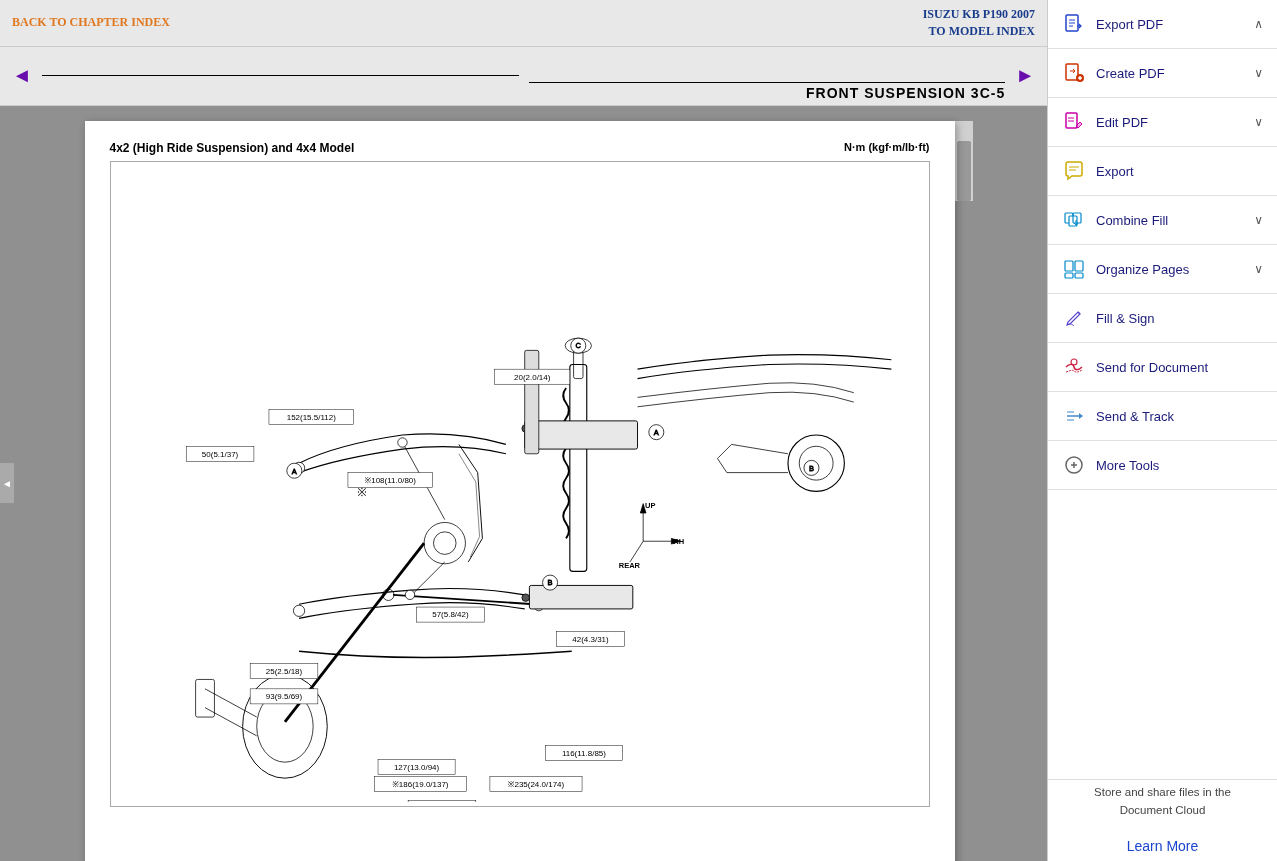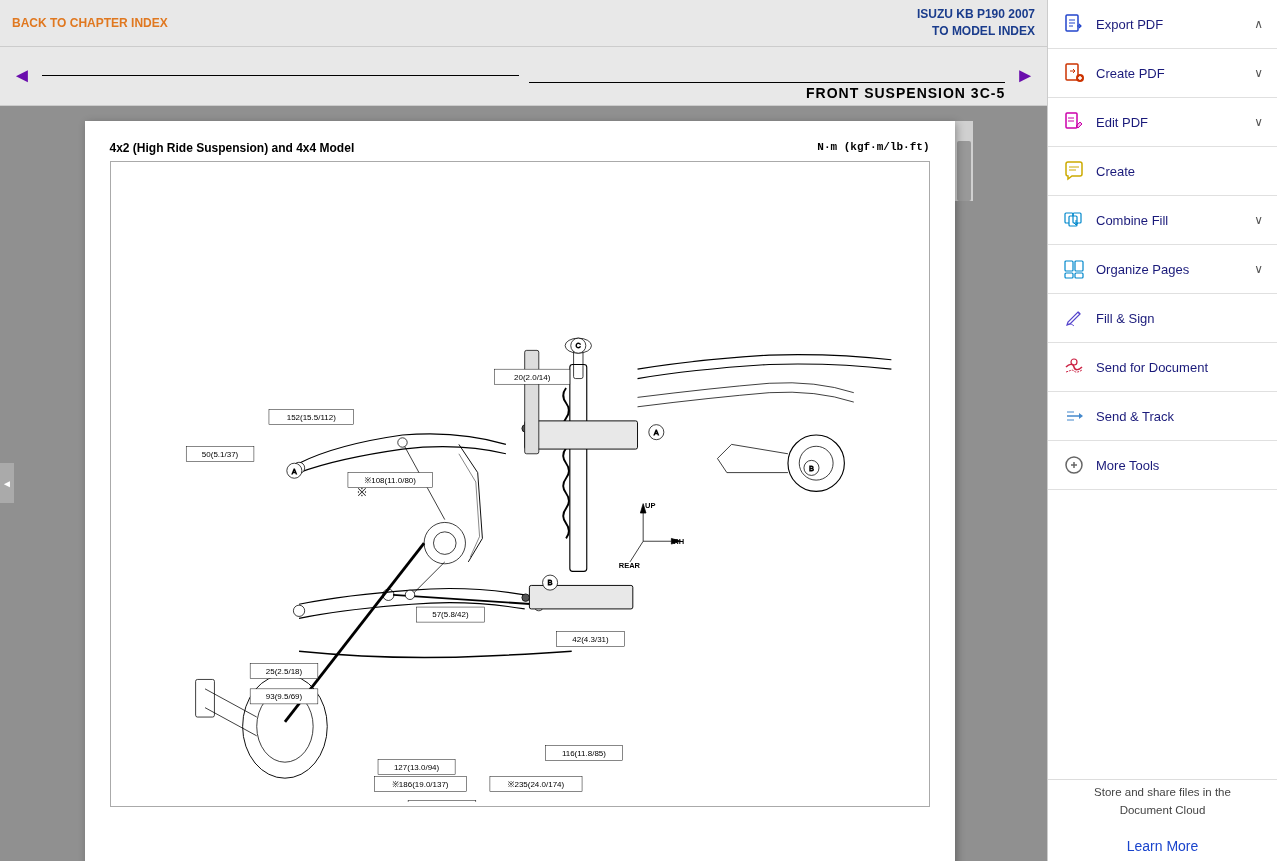--- a/index.html
+++ b/index.html
@@ -17,20 +17,21 @@
 
     
     .top-bar {
       background: #e8e8e8;
       padding: 6px 12px;
       display: flex;
       align-items: center;
       justify-content: space-between;
       border-bottom: 1px solid #ccc;
       min-height: 36px;
+      font-family: Liberation Serif, serif;
     }
 
     .back-link {
       color: #e07820;
       font-size: 12px;
       font-weight: bold;
       text-decoration: none;
       cursor: pointer;
     }
 
@@ -99,21 +100,20 @@
       color: #000;
       margin-bottom: 4px;
       display: flex;
       justify-content: space-between;
       gap: 6px;
     }
 
     .doc-unit {
       font-size: 11px;
       color: #000;
-      font-family: Liberation Mono, monospace;
     }
 
     .diagram-container {
       border: 1px solid #aaa;
       width: 100%;
       min-height: 640px;
       position: relative;
       background: #fff;
       margin-top: 6px;
     }
@@ -463,21 +463,21 @@
   </div>
 
   <div class="panel-item">
     <div class="panel-icon">
       <svg width="20" height="20" viewBox="0 0 20 20">
         <path d="M2 3 Q2 1 4 1 L16 1 Q18 1 18 3 L18 13 Q18 15 16 15 L8 15 L4 18 L4 15 L4 15 Q2 15 2 13 Z" stroke="#ccaa00" stroke-width="1.5" fill="none"></path>
         <line x1="5" y1="6" x2="15" y2="6" stroke="#ccaa00" stroke-width="1"></line>
         <line x1="5" y1="9" x2="12" y2="9" stroke="#ccaa00" stroke-width="1"></line>
       </svg>
     </div>
-    <span class="panel-item-label">Create</span>
+    <span class="panel-item-label">Export</span>
   </div>
 
   <div class="panel-item">
     <div class="panel-icon">
       <svg width="20" height="20" viewBox="0 0 20 20">
         <rect x="1" y="3" width="8" height="10" rx="1" stroke="#0088cc" stroke-width="1.2" fill="none"></rect>
         <rect x="5" y="6" width="8" height="10" rx="1" stroke="#0088cc" stroke-width="1.2" fill="white"></rect>
         <rect x="9" y="3" width="8" height="10" rx="1" stroke="#0088cc" stroke-width="1.2" fill="none"></rect>
         <path d="M10 13 L12 15 L14 13" stroke="#0088cc" stroke-width="1" fill="none"></path>
         <line x1="12" y1="10" x2="12" y2="15" stroke="#0088cc" stroke-width="1"></line>

